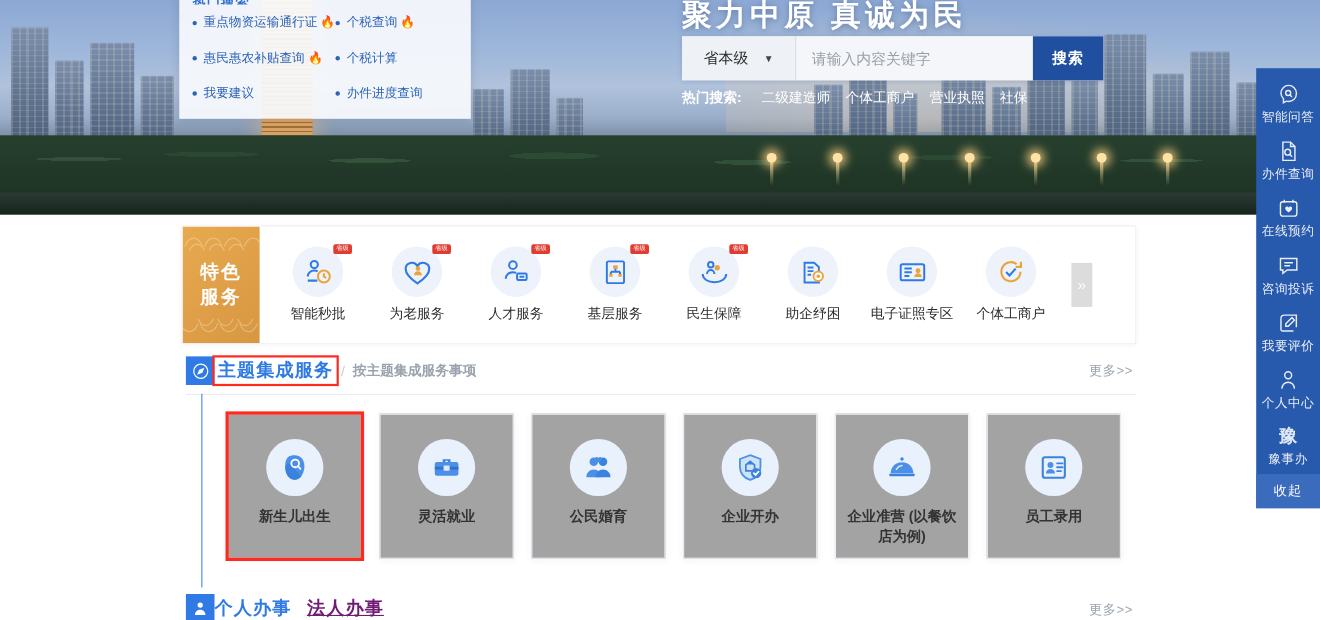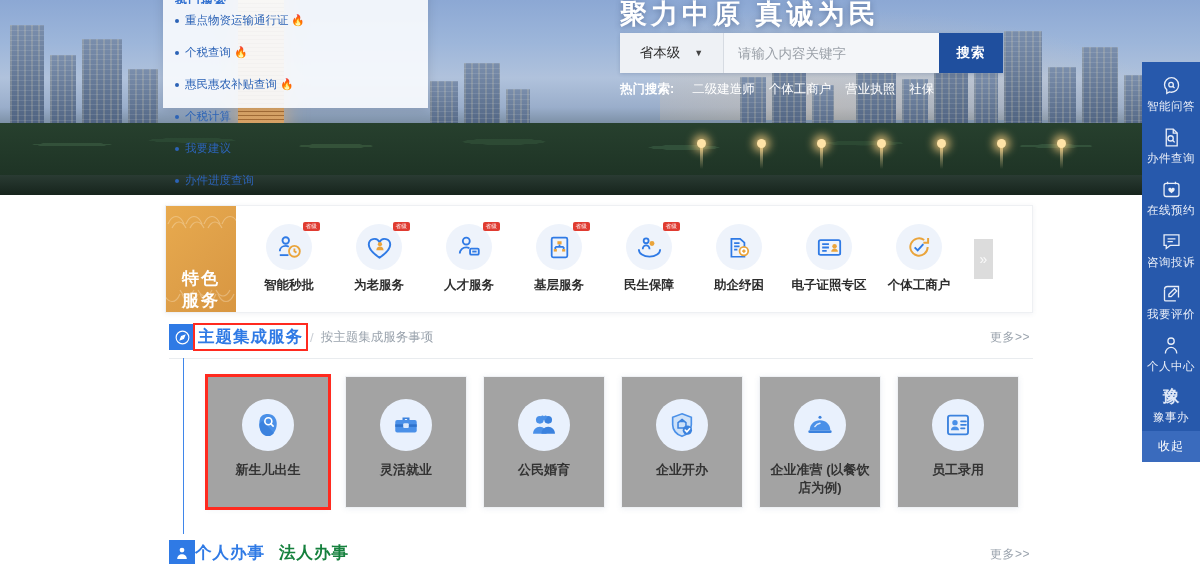--- a/index.html
+++ b/index.html
@@ -56,21 +56,21 @@
   .plaza { position:absolute; left:0; bottom:0; width:100%; height:20px; background:linear-gradient(to bottom,#2a3b33,#16241c); }
 
   
   .dropdown-panel {
     position: absolute; left: 163px; top: -14px; width: 265px; height: 122px;
     background: rgba(247,250,253,.93);
     box-shadow: 0 2px 10px rgba(0,0,0,.12);
     padding: 8px 12px 0 12px;
   }
   .dp-title { font-size: 12px; color:#2f6fd0; font-weight:700; letter-spacing:1px; height:10px; overflow:hidden; }
-  .dp-grid { display:grid; grid-template-columns: 1fr; row-gap: 17px; margin-top: 9px; }
+  .dp-grid { display:grid; grid-template-columns: 1fr 1fr; row-gap: 17px; margin-top: 9px; }
   .dp-item { display:flex; align-items:center; font-size:11.5px; color:#2c63b6; white-space:nowrap; }
   .dp-dot { width:4px; height:4px; border-radius:50%; background:#2c63b6; margin-right:6px; flex:none; }
   .flame { color:#e8342a; font-size:11px; margin-left:3px; }
 
   
   .slogan {
     position:absolute; left:620px; top:-4px; font-size:27px; color:#ffffff;
     font-weight:700; letter-spacing:4px; text-shadow:0 1px 6px rgba(40,60,100,.45);
   }
   .search-wrap {
@@ -118,54 +118,54 @@
 
   
   .feature-box {
     position:absolute; left:165px; top:205px; width:868px; height:108px;
     background:#fff; border:1px solid #eef0f3; box-shadow:0 1px 5px rgba(60,80,120,.08);
     display:flex; overflow:hidden;
   }
   .feature-tag {
     width:70px; flex:none; position:relative;
     background:linear-gradient(135deg,#e8aa4e 0%, #dfa049 50%, #d89641 100%);
-    display:flex; align-items:flex-end; justify-content:center;
+    display:flex; align-items:center; justify-content:center;
   }
   .feature-tag .deco { position:absolute; left:0; width:100%; height:30px; opacity:.3; }
   .feature-tag .deco.top { top:-4px; }
   .feature-tag .deco.bot { bottom:-4px; transform:rotate(180deg); }
   .feature-tag-txt { font-size:17px; color:#fff; font-weight:700; line-height:22px; text-align:center; letter-spacing:2px; }
   .feature-items { flex:1; display:flex; align-items:center; padding-left:8px; }
   .fi {
     width:90px; display:flex; flex-direction:column; align-items:center; gap:7px; cursor:pointer; position:relative;
   }
   .fi-circle {
     width:46px; height:46px; border-radius:50%; background:#eef3fb;
     display:flex; align-items:center; justify-content:center; position:relative;
   }
   .fi-badge {
     position:absolute; top:-2px; right:-8px; background:#e03c31; color:#fff;
     font-size:5.5px; line-height:9px; padding:0 3px; border-radius:2px; letter-spacing:.2px;
     white-space:nowrap;
   }
-  .fi-lbl { font-size:12.5px; color:#2d2d2d; font-weight:700; white-space:nowrap; }
+  .fi-lbl { font-size:12.5px; color:#2d2d2d; font-weight:400; white-space:nowrap; }
   .fi-next {
     width:19px; height:40px; margin-left:10px; background:#dcdcdc; color:#fafafa;
     display:flex; align-items:center; justify-content:center; font-size:14px; cursor:pointer;
   }
 
   
   .sec-head { position:absolute; display:flex; align-items:center; height:26px; }
   .sec-badge {
     width:26px; height:26px; background:#2f7ae5; display:flex; align-items:center; justify-content:center; flex:none;
   }
   .sec-title { font-size:16.5px; font-weight:700; color:#2f7ae5; margin-left:0; letter-spacing:1px; }
   .sec-title.boxed { outline:2px solid #ff2a1f; padding:1px 3px; }
-  .sec-title.muted { color:#15803d; font-weight:700; }
-  .sec-sub { font-size:12.5px; color:#9aa3ad; margin-left:7px; }
+  .sec-title.muted { color:#701a75; font-weight:700;text-decoration:underline; }
+  .sec-sub { font-size:12.5px; color:#9aa3ad; margin-left:7px;font-weight:bold; }
   .sec-slash { color:#c9ced4; margin-left:4px; font-size:13px; }
   .sec-more {
     position:absolute; font-size:12px; color:#9aa3ad; cursor:pointer; letter-spacing:.5px;
   }
   .hr-line { position:absolute; height:1px; background:#e9ecef; }
   .v-line { position:absolute; left:183px; width:1px; background:#3f86ea; }
 
   
   .cards { position:absolute; left:207px; top:376px; display:flex; gap:16px; }
   .card {

